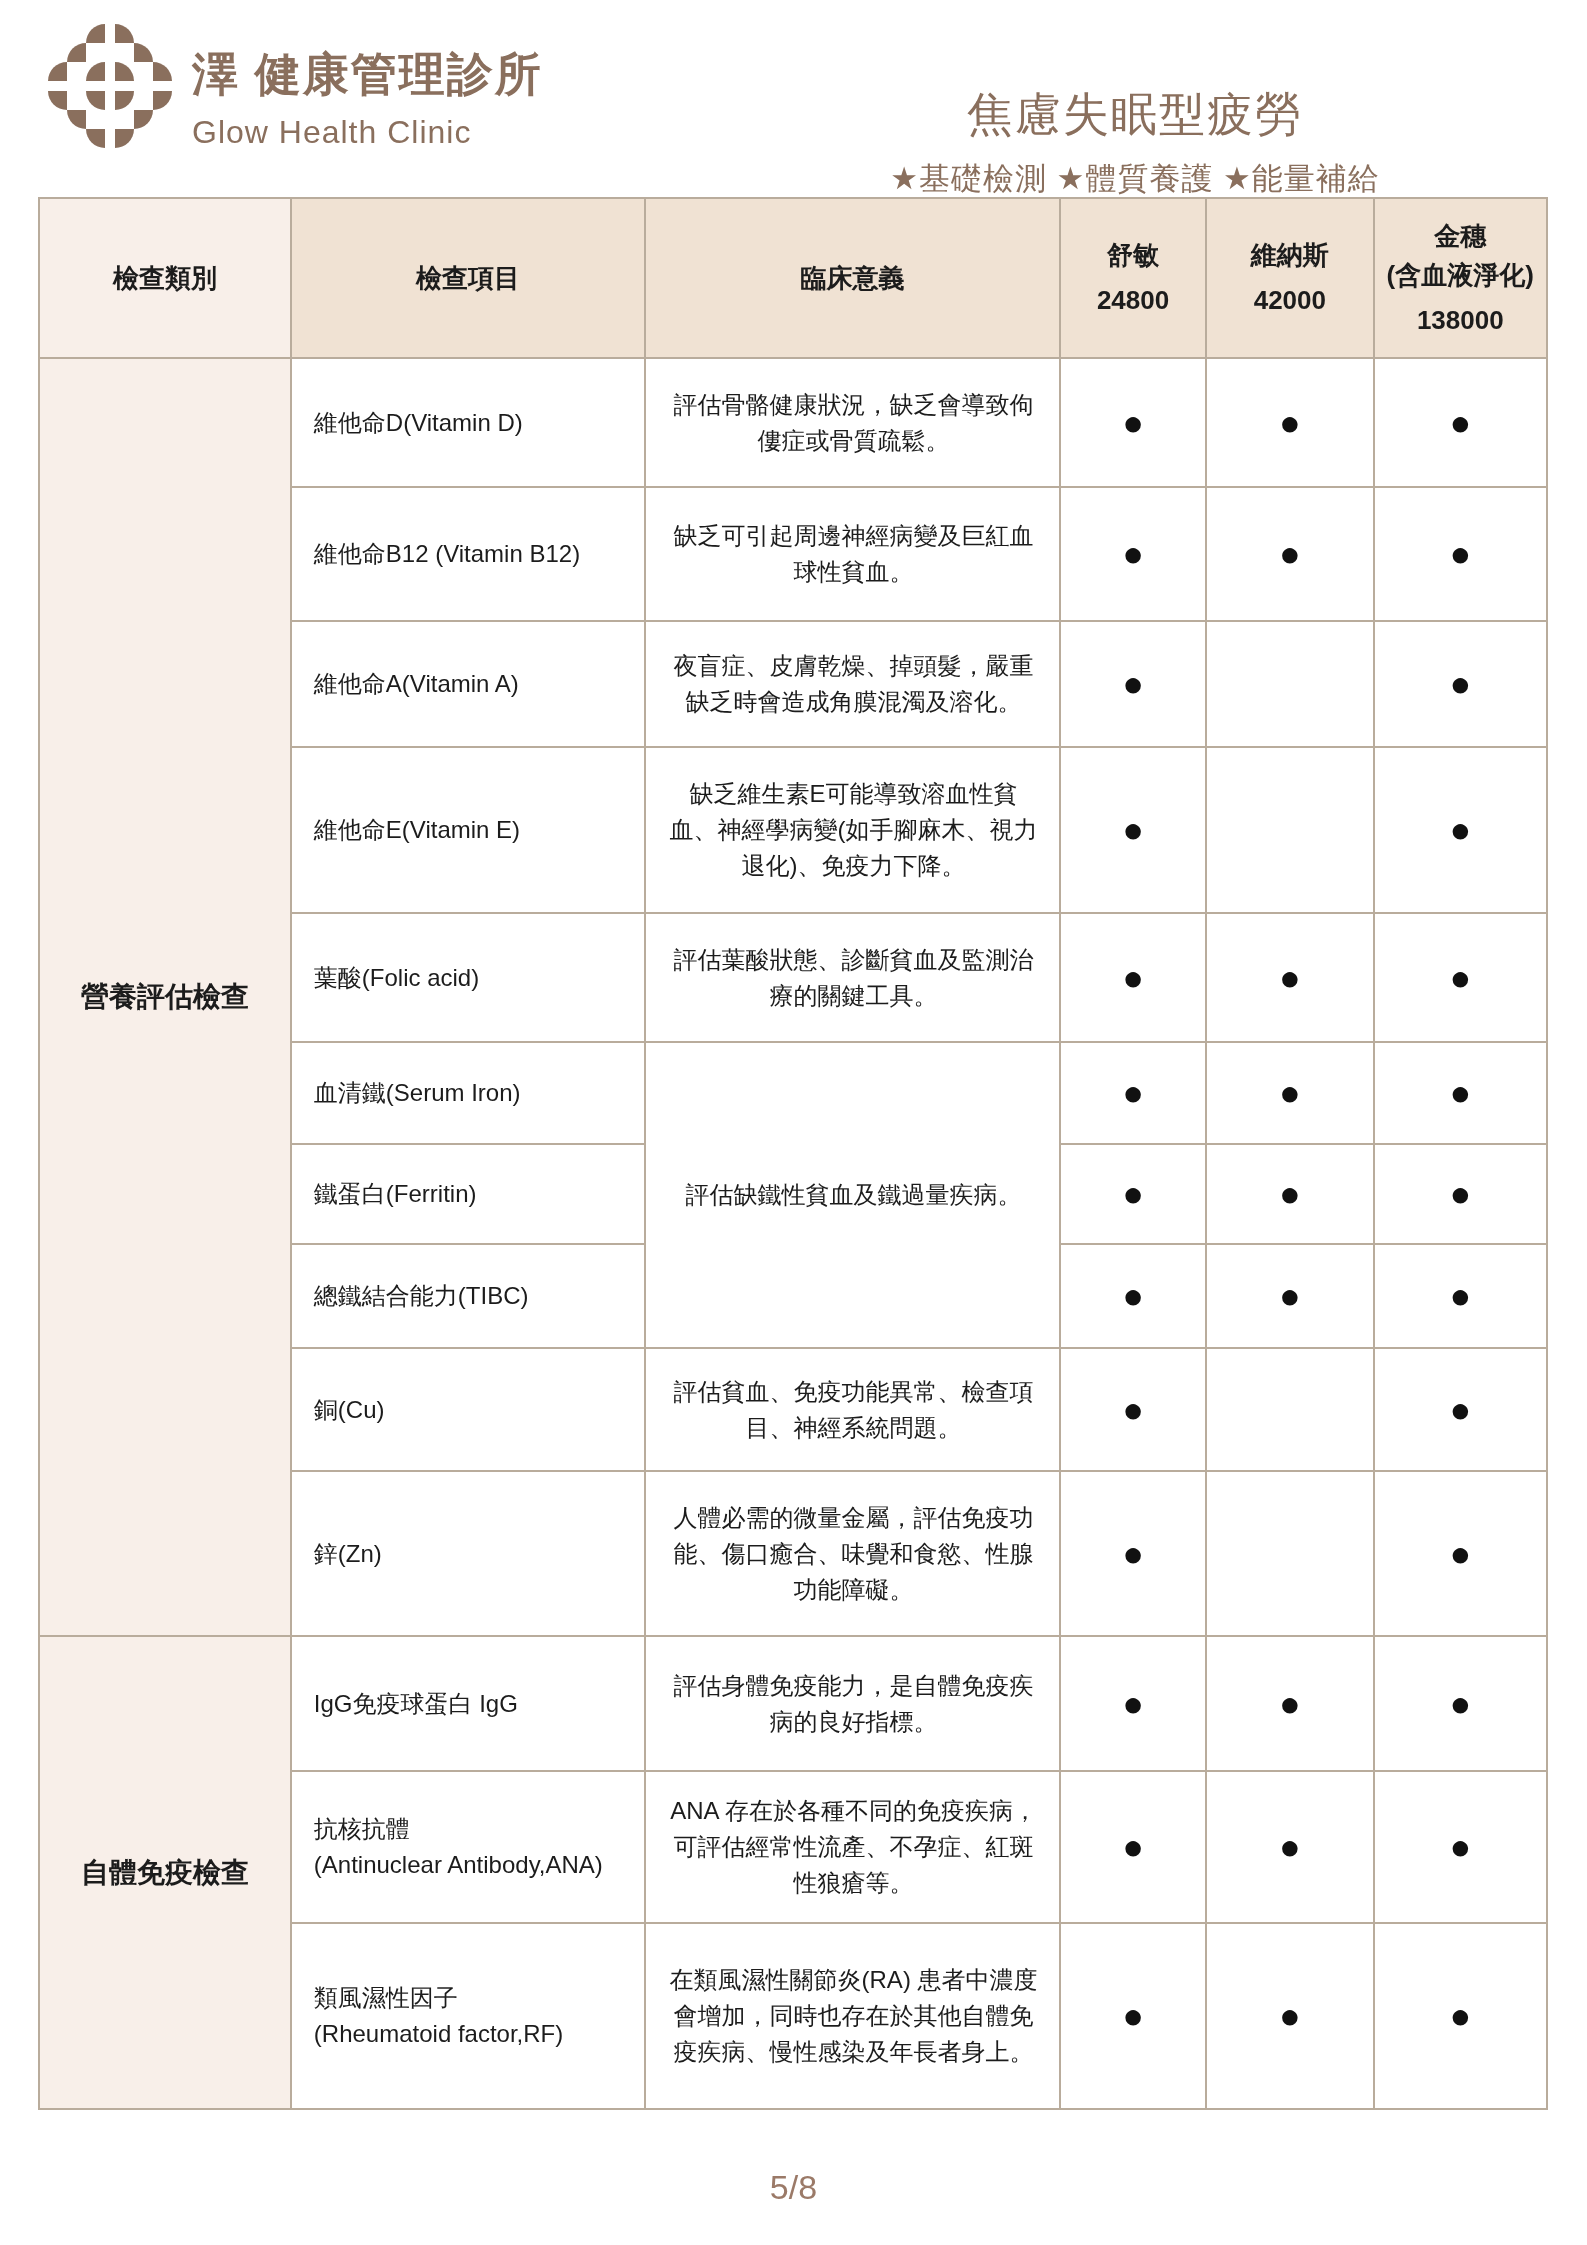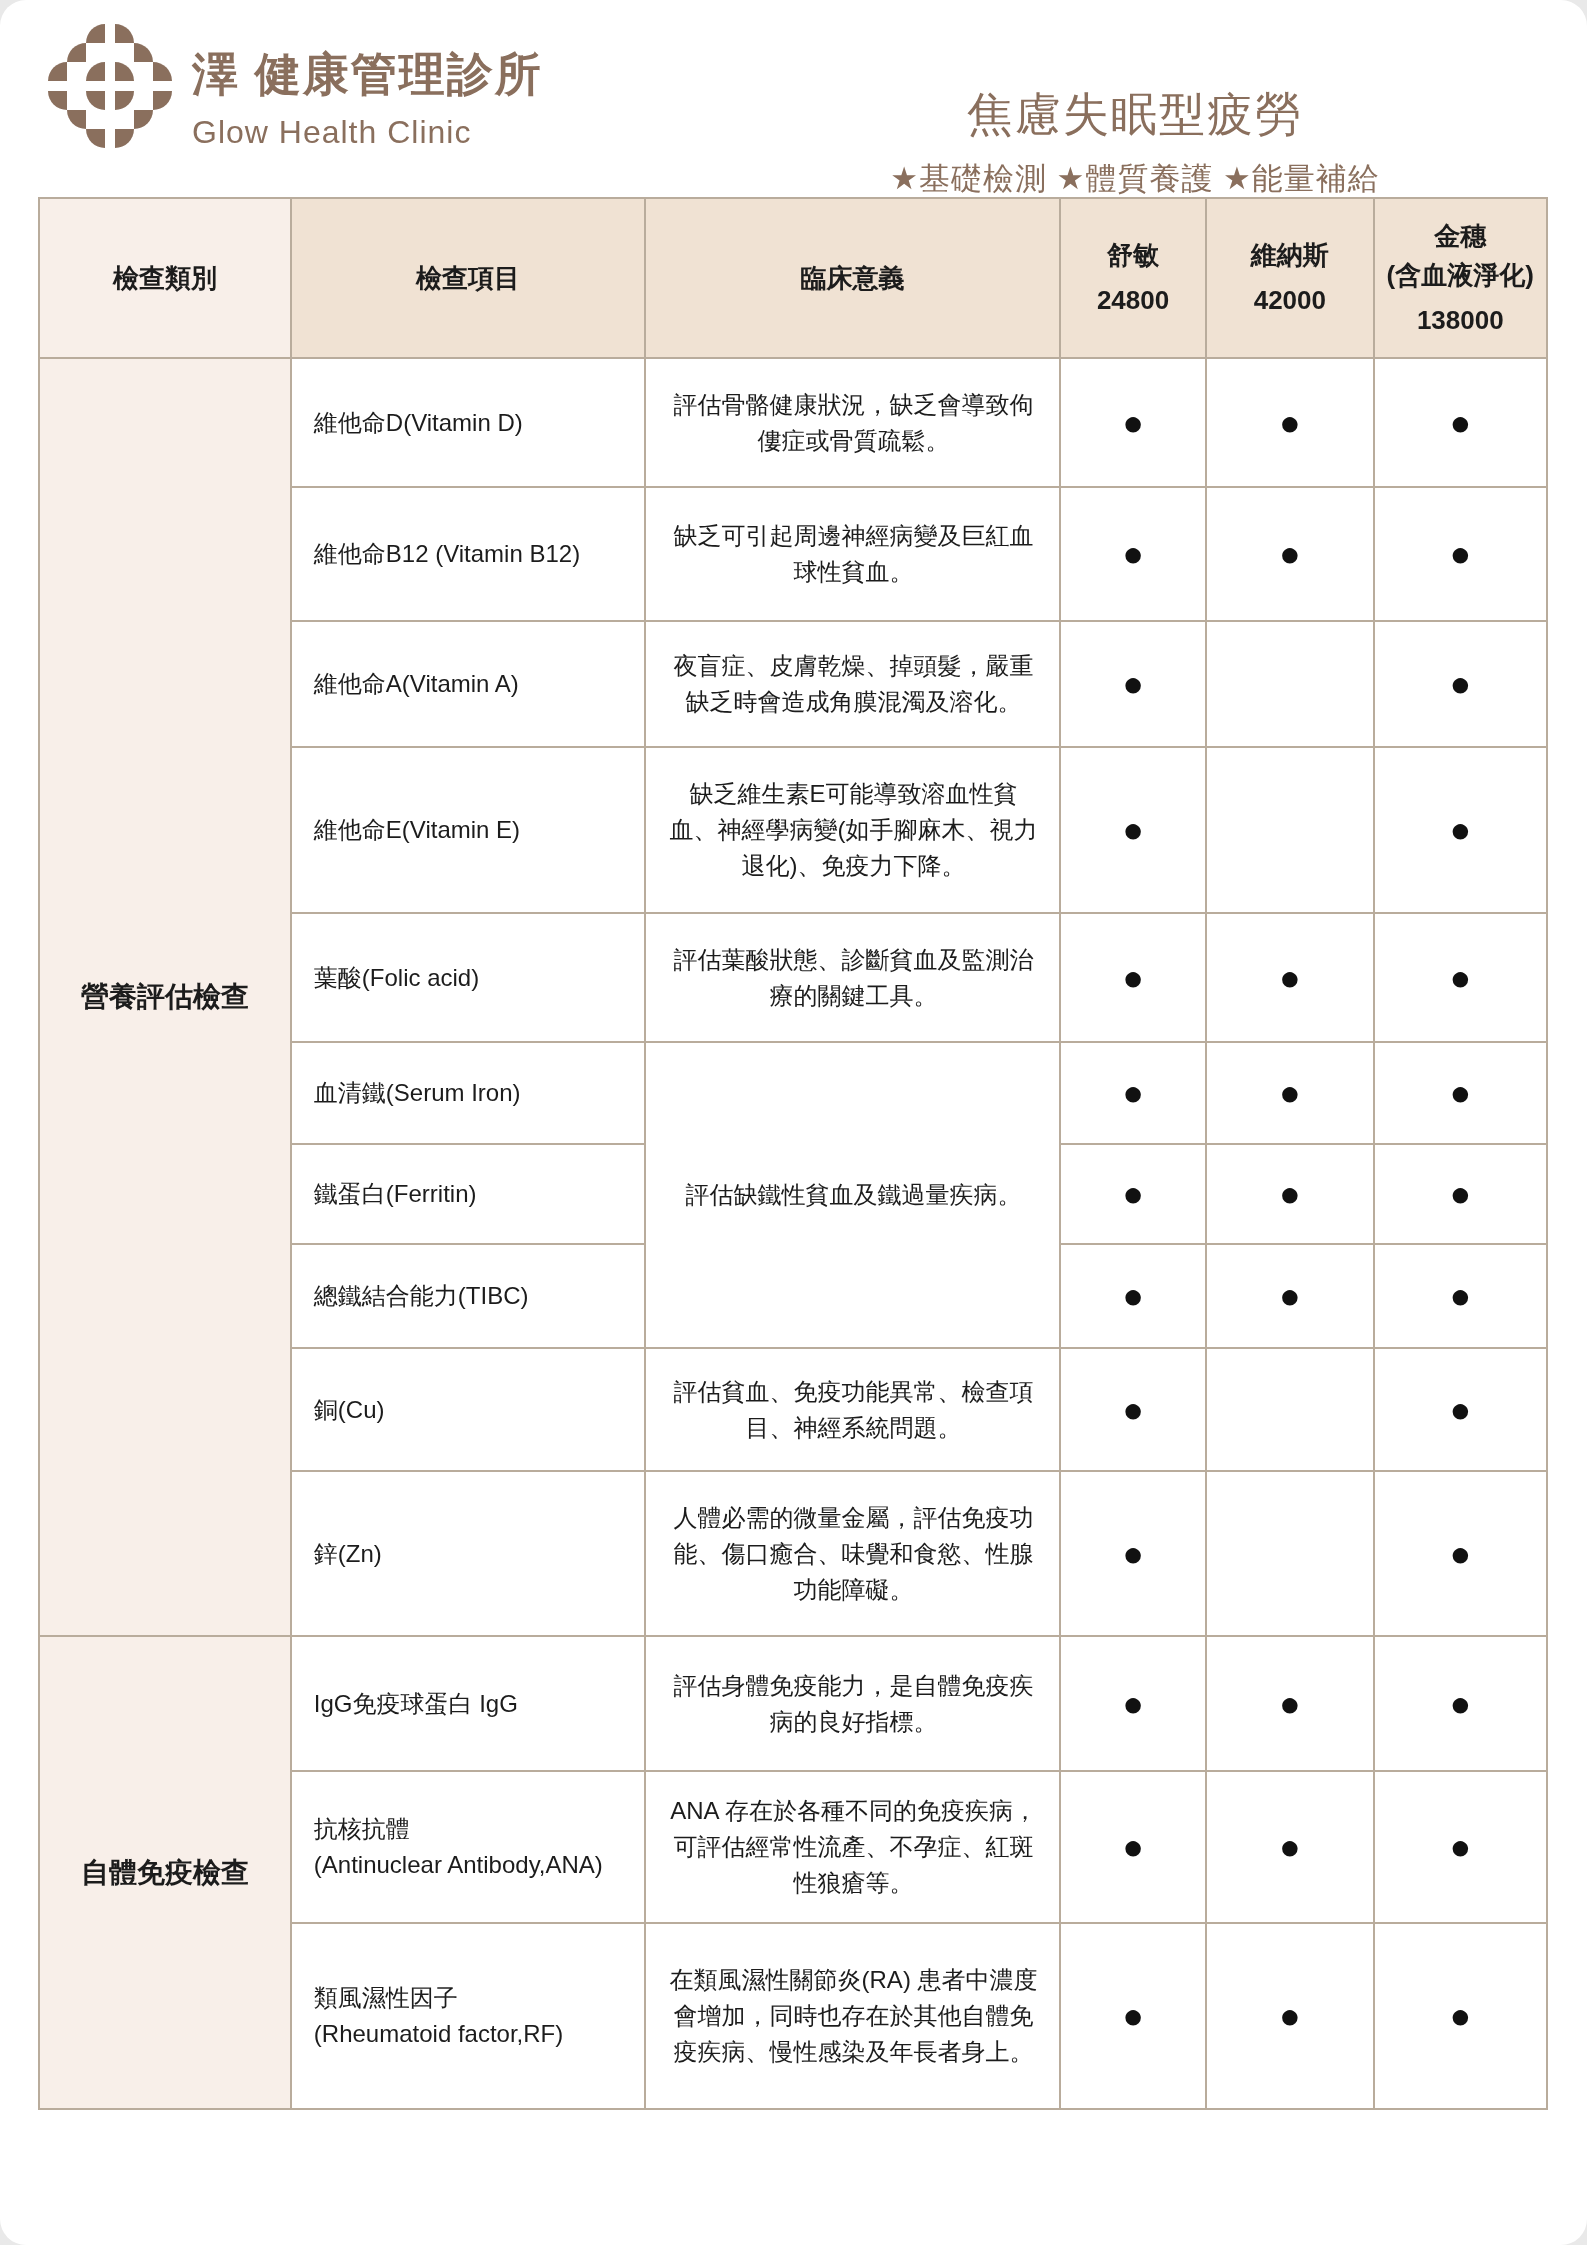--- a/index.html
+++ b/index.html
@@ -2,21 +2,21 @@
 <html style="--brown: #8a6f5d; --cream: #f8efe9; --tan: #f0e2d3; --border: #b9ac9c; --ink: #1c1c1c; --dot: #111111; --page-brown: #9b7a68;"><head>
 <meta charset="utf-8">
 <style>
   :root{
     --brown:#8a6f5d; --cream:#f8efe9; --tan:#f0e2d3; --border:#b9ac9c;
     --ink:#1c1c1c; --dot:#111111; --page-brown:#9b7a68; --paper:#ffffff;
   }
   *{box-sizing:border-box; margin:0; padding:0;}
   html,body{background:#e9e9e9;}
   body{font-family:"Liberation Sans","DejaVu Sans",sans-serif; color:var(--ink);}
-  .page{position:relative; width:1587px; height:2245px; background:var(--paper); margin:0 auto; overflow:hidden;border-radius:26px;}
+  .page{position:relative; width:1587px; height:2245px; background:var(--paper); margin:0 auto; overflow:hidden;}
 
   
   .logo-mark{position:absolute; left:48px; top:24px; width:124px; height:124px;}
   .lrow{display:flex;}
   .lrow.gapv{margin-top:10px;}
   .cell{width:19px; height:19px;}
   .cell.gaph{margin-left:10px;}
   .f{background:var(--brown);}
   .tl{border-top-left-radius:100%;}
   .tr{border-top-right-radius:100%;}
@@ -243,14 +243,15 @@
         <td class="item">類風濕性因子
 (Rheumatoid factor,RF)</td>
         <td class="clin">在類風濕性關節炎(RA) 患者中濃度會增加，同時也存在於其他自體免疫疾病、慢性感染及年長者身上。</td>
         <td class="mark">●</td>
         <td class="mark">●</td>
         <td class="mark">●</td>
       </tr>
     </tbody>
   </table>
 
+  <div class="page-num">5/8</div>
 
 </div>
 
 </body></html>

